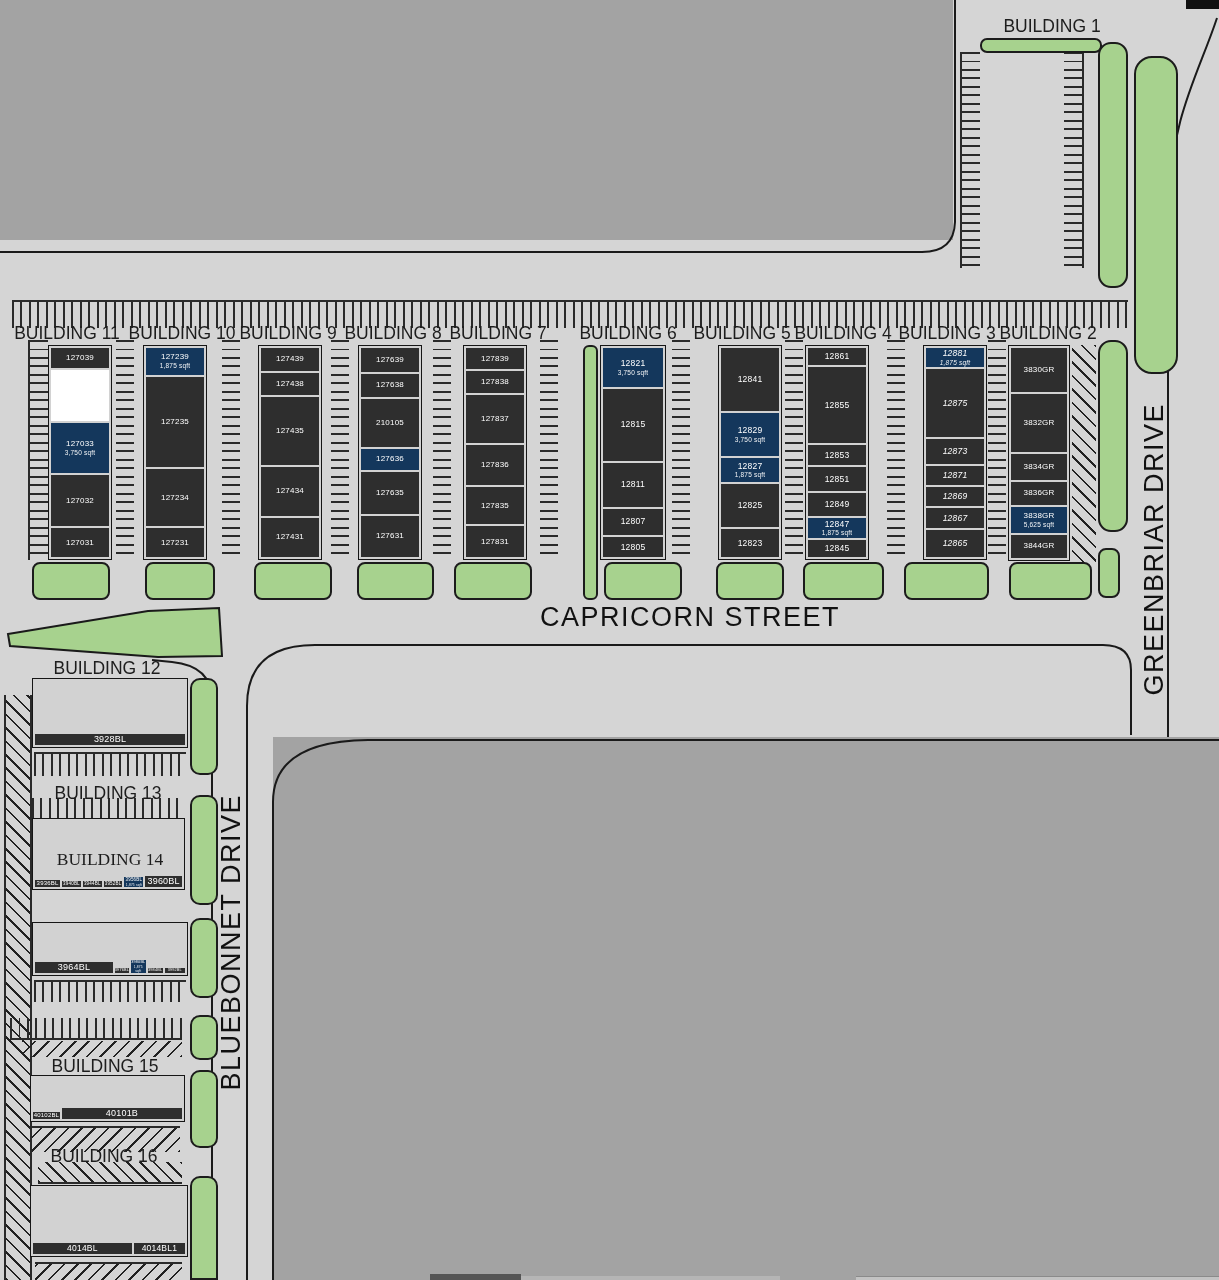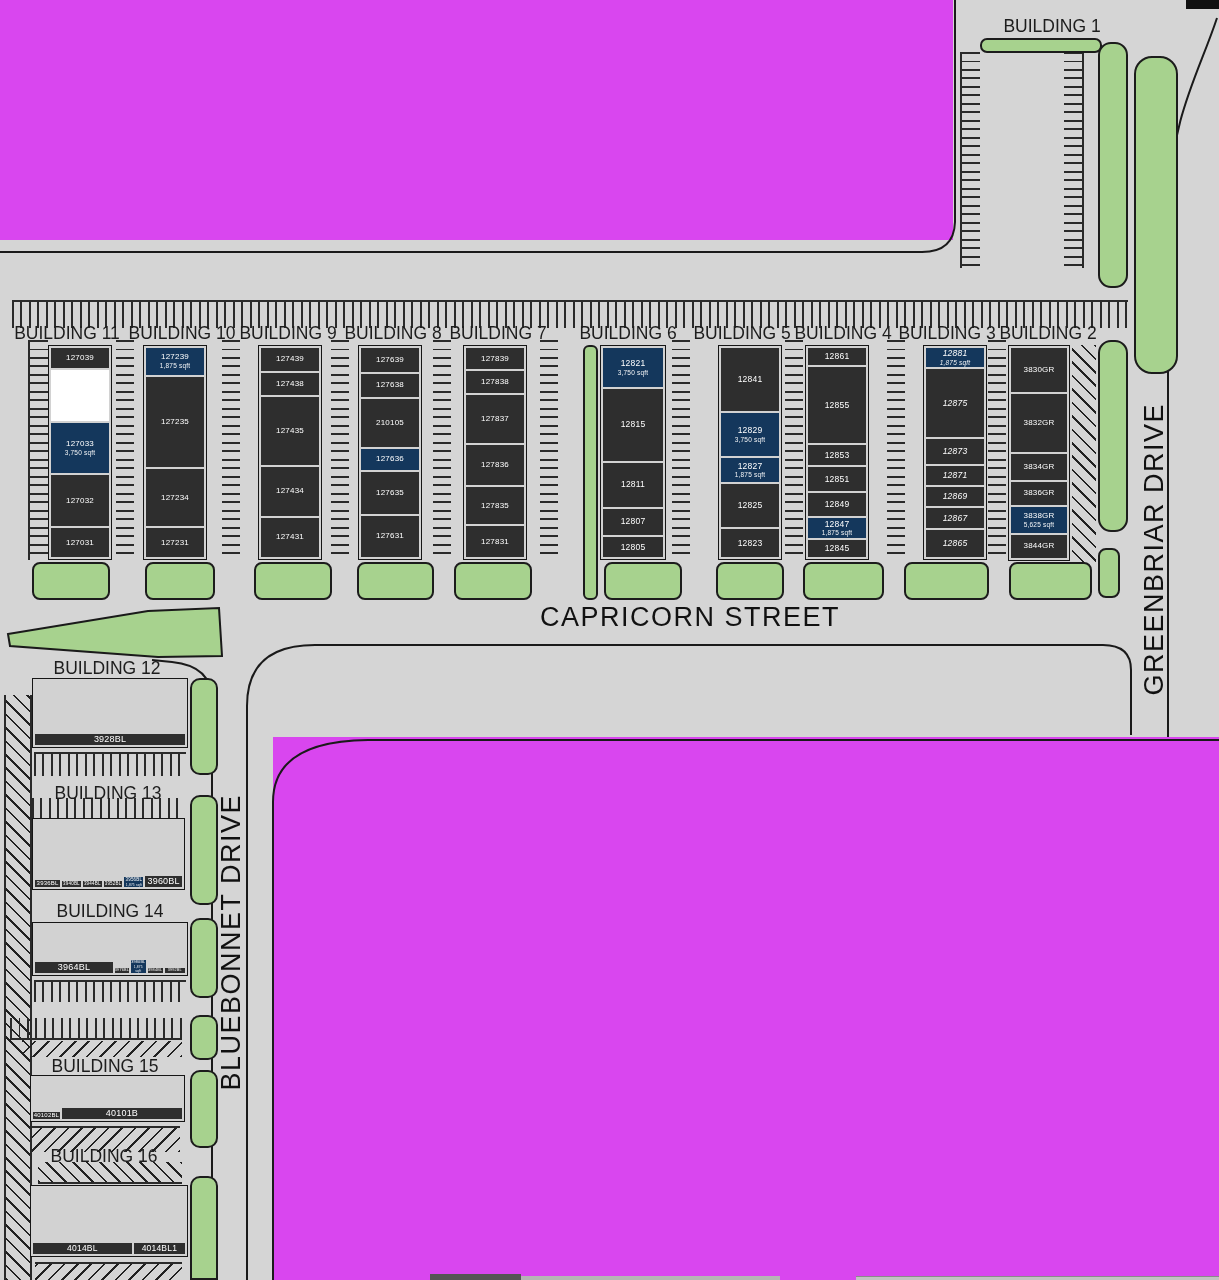--- a/index.html
+++ b/index.html
@@ -1,16 +1,16 @@
 <!DOCTYPE html>
 <html><head>
 <meta charset="utf-8">
 <style>
   html,body{margin:0;padding:0;background:#fff;}
-  #canvas{position:relative;width:1219px;height:1280px;background:#d946ef;overflow:hidden;
+  #canvas{position:relative;width:1219px;height:1280px;background:#a3a3a3;overflow:hidden;
           font-family:"Liberation Sans",sans-serif;}
   .road{position:absolute;background:#d5d5d5;}
   .green{position:absolute;background:#a7d28e;border:2px solid #1c1c1c;border-radius:10px;box-sizing:border-box;}
   .comb-v{position:absolute;background:repeating-linear-gradient(180deg,#2a2a2a 0 1.6px,transparent 1.6px 8.5px);width:18px;}
   .comb-h{position:absolute;background:repeating-linear-gradient(90deg,#2a2a2a 0 1.6px,transparent 1.6px 8.5px);height:24px;}
   .spine-l{border-left:2px solid #2a2a2a;}
   .spine-r{border-right:2px solid #2a2a2a;}
   .spine-t{border-top:2px solid #2a2a2a;}
   .spine-b{border-bottom:2px solid #2a2a2a;}
   .hatch-f{position:absolute;background:repeating-linear-gradient(45deg,#222 0 1.8px,transparent 1.8px 9.5px);}
@@ -345,21 +345,21 @@
       </div>
     <div class="unit avail tiny" style="flex:21">
         <span class="u-label">3956BL</span>
         <span class="u-sqft">1,875 sqft</span>
       </div>
     <div class="unit fs9" style="flex:41">
         <span class="u-label">3960BL</span>
       </div>
   </div>
 
-  <div class="bldg-title" style="left:110px;top:901px;">BUILDING 14</div>
+  <div class="bldg-title" style="left:110px;top:849px;font-family:Liberation Serif, serif;">BUILDING 14</div>
   <div class="bldg units-h" style="left:32px;top:922px;width:156px;height:54px;">
     <div class="unit fs9" style="flex:84">
         <span class="u-label">3964BL</span>
       </div>
     <div class="unit micro" style="flex:15">
         <span class="u-label">3976BL</span>
       </div>
     <div class="unit avail micro" style="flex:16">
         <span class="u-label">3980BL</span>
         <span class="u-sqft">1,875 sqft</span>

